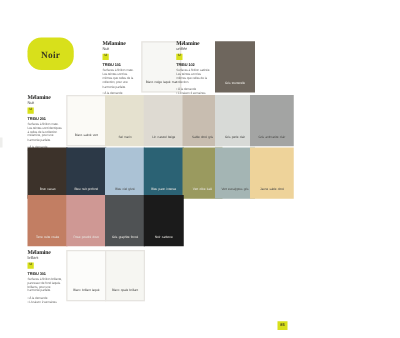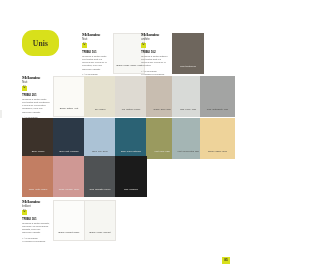--- a/index.html
+++ b/index.html
@@ -76,21 +76,21 @@
   }
 </style>
 </head>
 <body>
 
 <div class="page">
 
   <div class="edge-mark"></div>
 
   <div class="logo">
-    <span class="logo-text">Unis</span>
+    <span class="logo-text">Noir</span>
   </div>
 
   <div class="infoblock" style="left:82px;top:33px;">
     <div class="ib-brand">Mélamine</div>
     <div class="ib-sub">Nuit</div>
     <div class="ib-chip">
         <span>U</span>
       </div>
     <div class="ib-code">TRIBU 101</div>
     <div class="ib-body">Surfaces à finition mate. Les teintes sont les mêmes que celles de la collection, pour une harmonie parfaite.</div>

